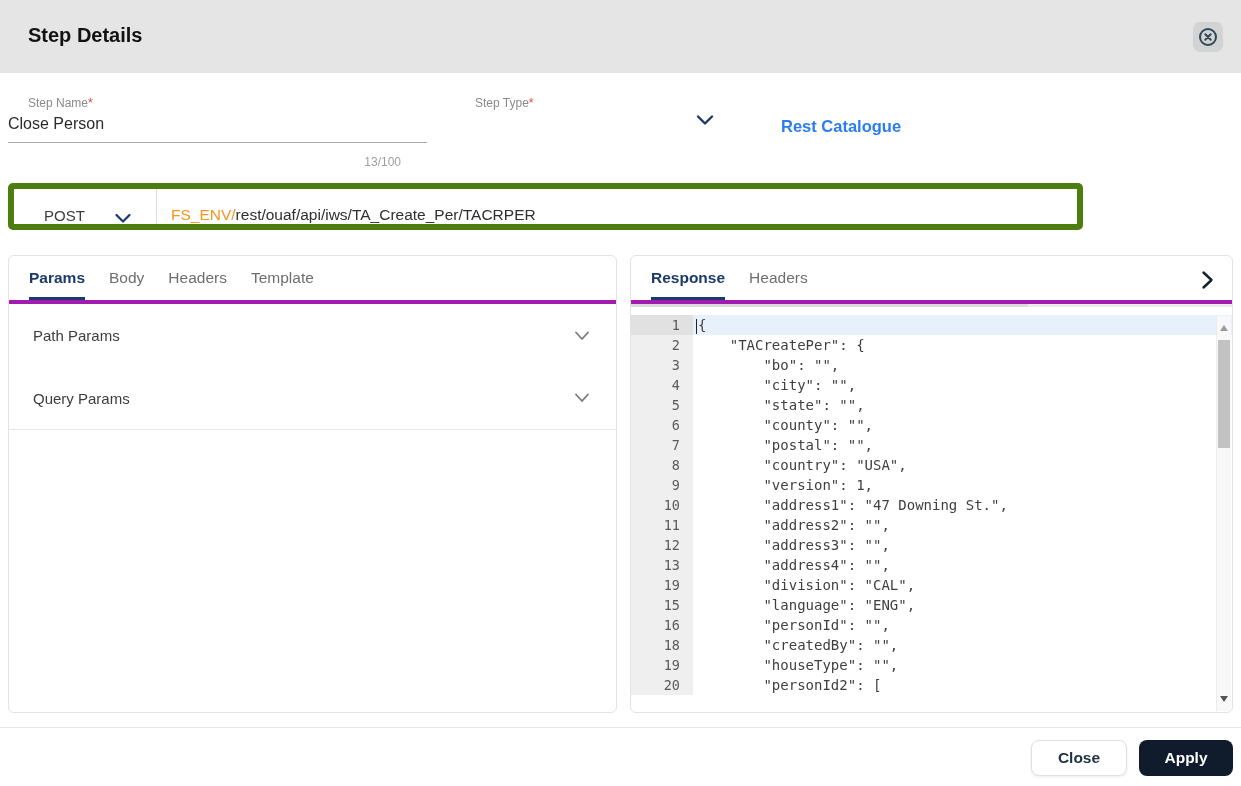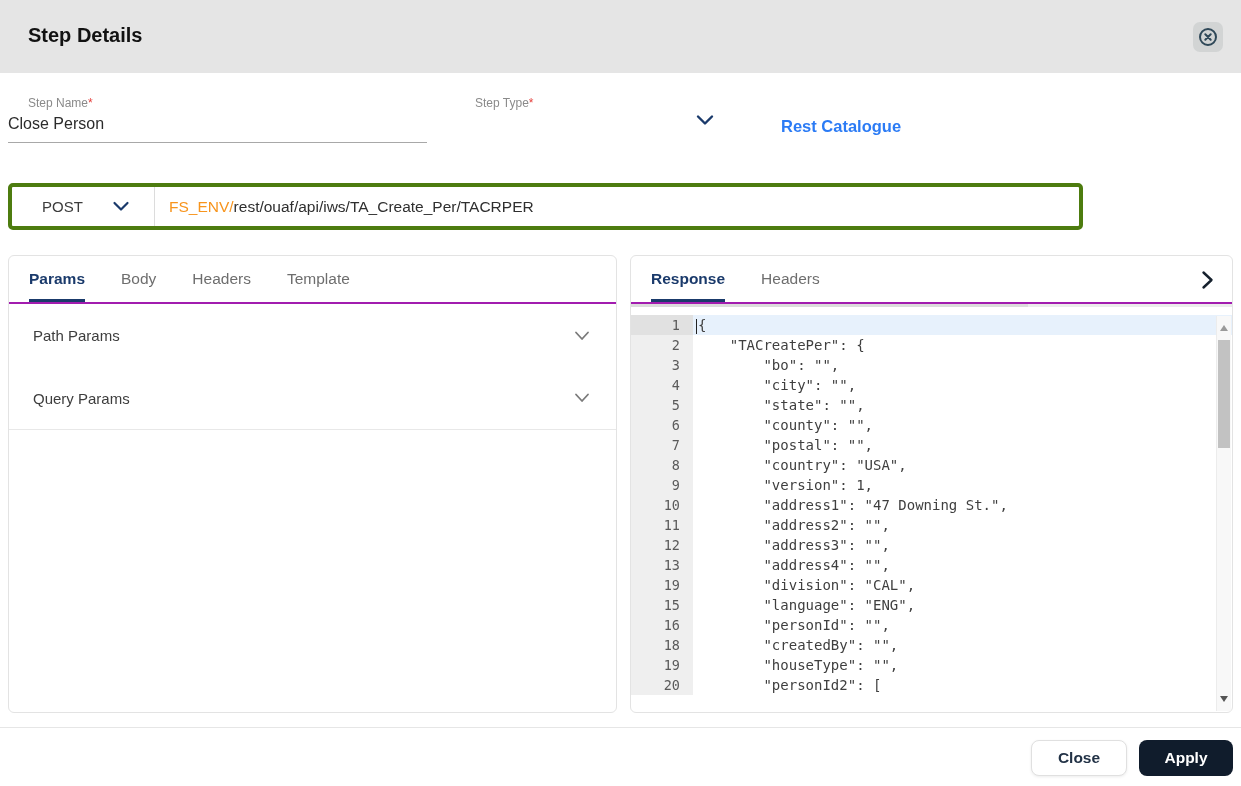--- a/index.html
+++ b/index.html
@@ -29,42 +29,42 @@
   .char-counter { position:absolute; left:8px; top:155px; width:393px; text-align:right;
     font-size:12px; color:#9e9e9e; }
   .f-steptype { left:475px; top:96px; width:250px; }
   .f-steptype .field-underline { margin-left:-20px; width:270px; }
   .f-steptype .dd-chevron { position:absolute; right:10px; top:16px; }
   .rest-link { position:absolute; left:781px; top:117px; font-size:16.5px; font-weight:700;
     color:var(--link-blue); cursor:pointer; }
 
   
   .req-bar { position:absolute; left:8px; top:183px; width:1075px; height:47px;
-    border:4px solid #4d7c0f; border-radius:5px; display:flex; align-items:center; background:#fff; }
+    border:6px solid #4d7c0f; border-radius:5px; display:flex; align-items:flex-end; background:#fff; }
   .method { padding-left:30px; width:100px; font-size:15px; color:#3c3c3c; }
   .method-chevron { margin-right:24px; display:flex; }
   .req-divider { width:1px; align-self:stretch; background:#dcdcdc; }
   .url { padding-left:14px; font-size:15.5px; color:#2f2f2f; white-space:nowrap; }
   .url .env { color:var(--env-orange); }
 
   .send-group { position:absolute; left:1097px; top:183px; height:46px; display:flex;
     border-radius:6px; overflow:hidden; background:var(--accent-navy); cursor:pointer; }
   .send-dd { width:39px; display:flex; align-items:center; justify-content:center;
     border-right:1px solid rgba(255,255,255,.85); }
   .send-main { width:88px; display:flex; align-items:center; justify-content:center;
     color:#fff; font-size:16px; font-weight:700; }
 
   
   .panel { position:absolute; top:255px; height:458px; border:1px solid #e3e3e3;
     border-radius:6px; background:#fff; }
   .panel-left { left:8px; width:609px; }
   .panel-right { left:630px; width:603px; overflow:hidden; }
 
-  .tabbar { height:48px; display:flex; align-items:stretch; padding-left:20px; gap:36px;
-    border-bottom:2px solid #a21caf; position:relative; }
+  .tabbar { height:48px; display:flex; align-items:stretch; padding-left:20px; gap:24px;
+    border-bottom:4px solid #a21caf; position:relative; }
   .tab { display:flex; align-items:center; font-size:15.5px; color:#6e6e6e; cursor:pointer;
     border-bottom:3px solid transparent; padding-top:3px; }
   .tab.active { color:var(--accent-navy); font-weight:700; border-bottom-color:var(--accent-navy); }
   .panel-expand { position:absolute; right:18px; top:14px; cursor:pointer; display:flex; }
 
   .accordion-row { height:63px; display:flex; align-items:center; justify-content:space-between;
     padding:0 26px 0 24px; font-size:15px; color:#3d3d3d; cursor:pointer; }
   .accordion-row.bordered { border-bottom:1px solid #e8e8e8; }
 
   
@@ -117,20 +117,21 @@
       </span>
     </div>
   </div>
 
   <div class="field f-stepname">
     <div class="field-label">
       <span>Step Name</span><span class="req">*</span>
     </div>
     <div class="field-value field-underline">Close Person</div>
   </div>
+  <div class="char-counter">13/100</div>
 
   <div class="field f-steptype">
     <div class="field-label">
       <span>Step Type</span><span class="req">*</span>
     </div>
     <span class="dd-chevron">
       <svg width="20" height="12" viewBox="0 0 20 12" fill="none">
         <path d="M3 2.5 L10 9.5 L17 2.5" stroke="#1a3a6b" stroke-width="2.4" stroke-linecap="round" stroke-linejoin="round"></path>
       </svg>
     </span>

